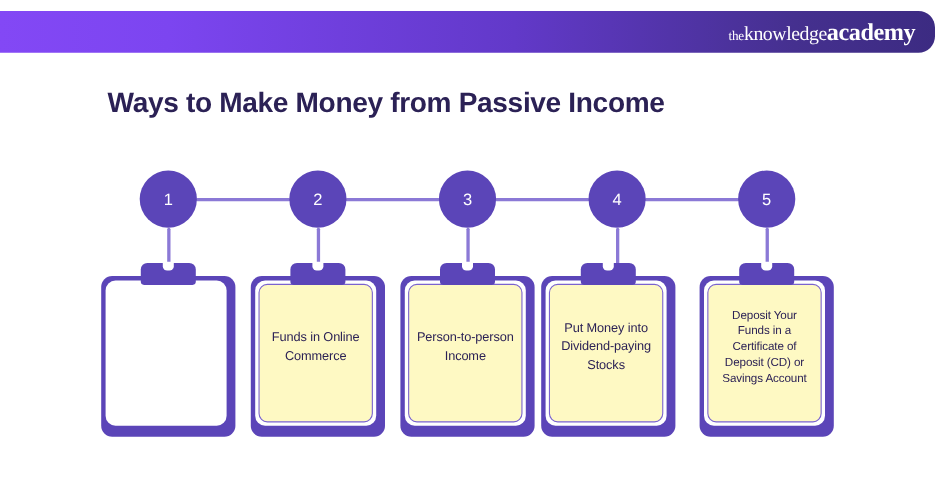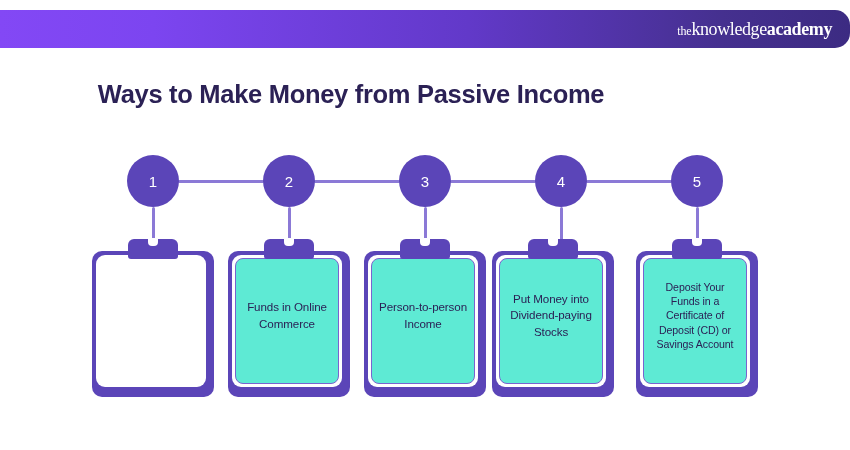--- a/index.html
+++ b/index.html
@@ -39,21 +39,21 @@
   }
   #brand-logo .b-the {
     font-size: 12px;
     letter-spacing: -0.2px;
   }
   #brand-logo .b-knowledge {
     font-size: 18px;
     letter-spacing: -0.4px;
   }
   #brand-logo .b-academy {
-    font-size: 18px;
+    font-size: 22px;
     font-weight: bold;
     letter-spacing: -0.4px;
   }
 
   
   #page-title {
     position: absolute;
     left: 0;
     top: 80px;
     width: 702px;
@@ -156,21 +156,21 @@
     border-radius: 9px;
     box-sizing: border-box;
   }
   
   .paper {
     position: absolute;
     left: 7px;
     top: 19px;
     width: 104px;
     height: 126px;
-    background: #5eead4;
+    background: #fef9c3;
     border: 1.6px solid #7a63cf;
     border-radius: 8px;
     box-sizing: border-box;
     display: flex;
     align-items: center;
     justify-content: center;
     padding: 4px 7px 15px 7px;
   }
   .card-text {
     font-size: 11.6px;

